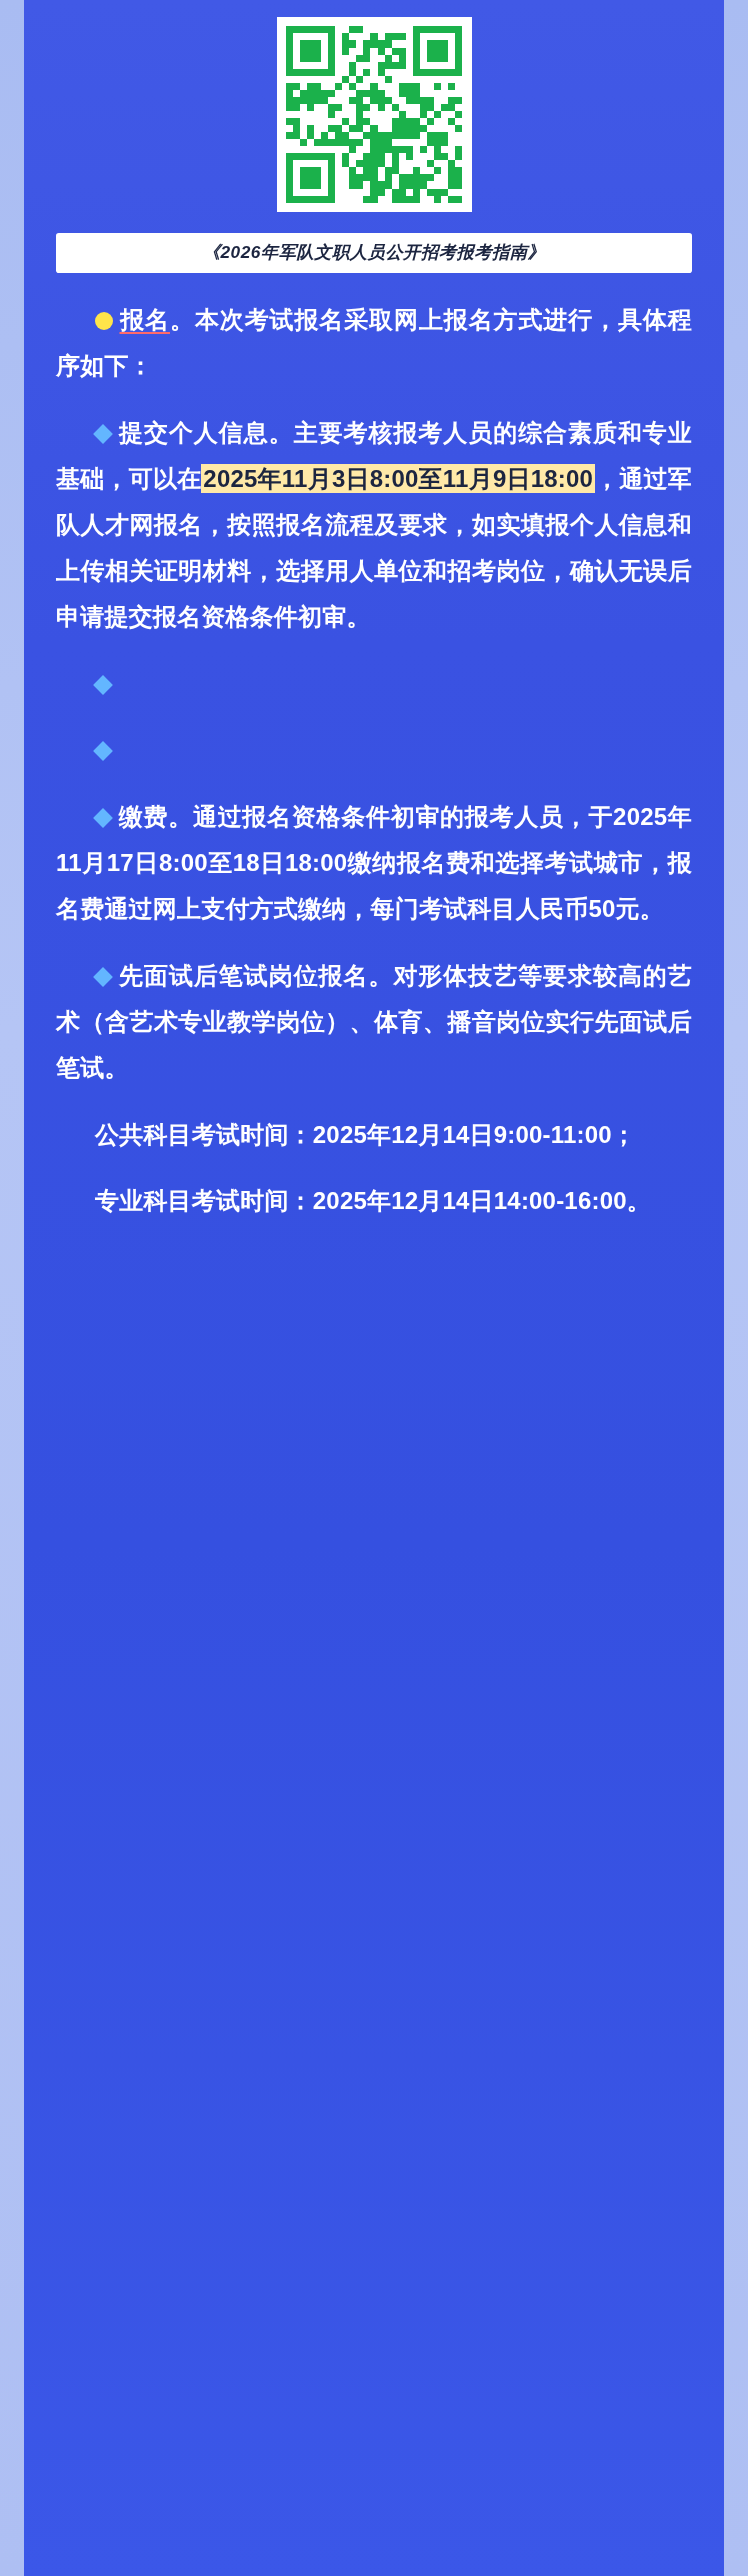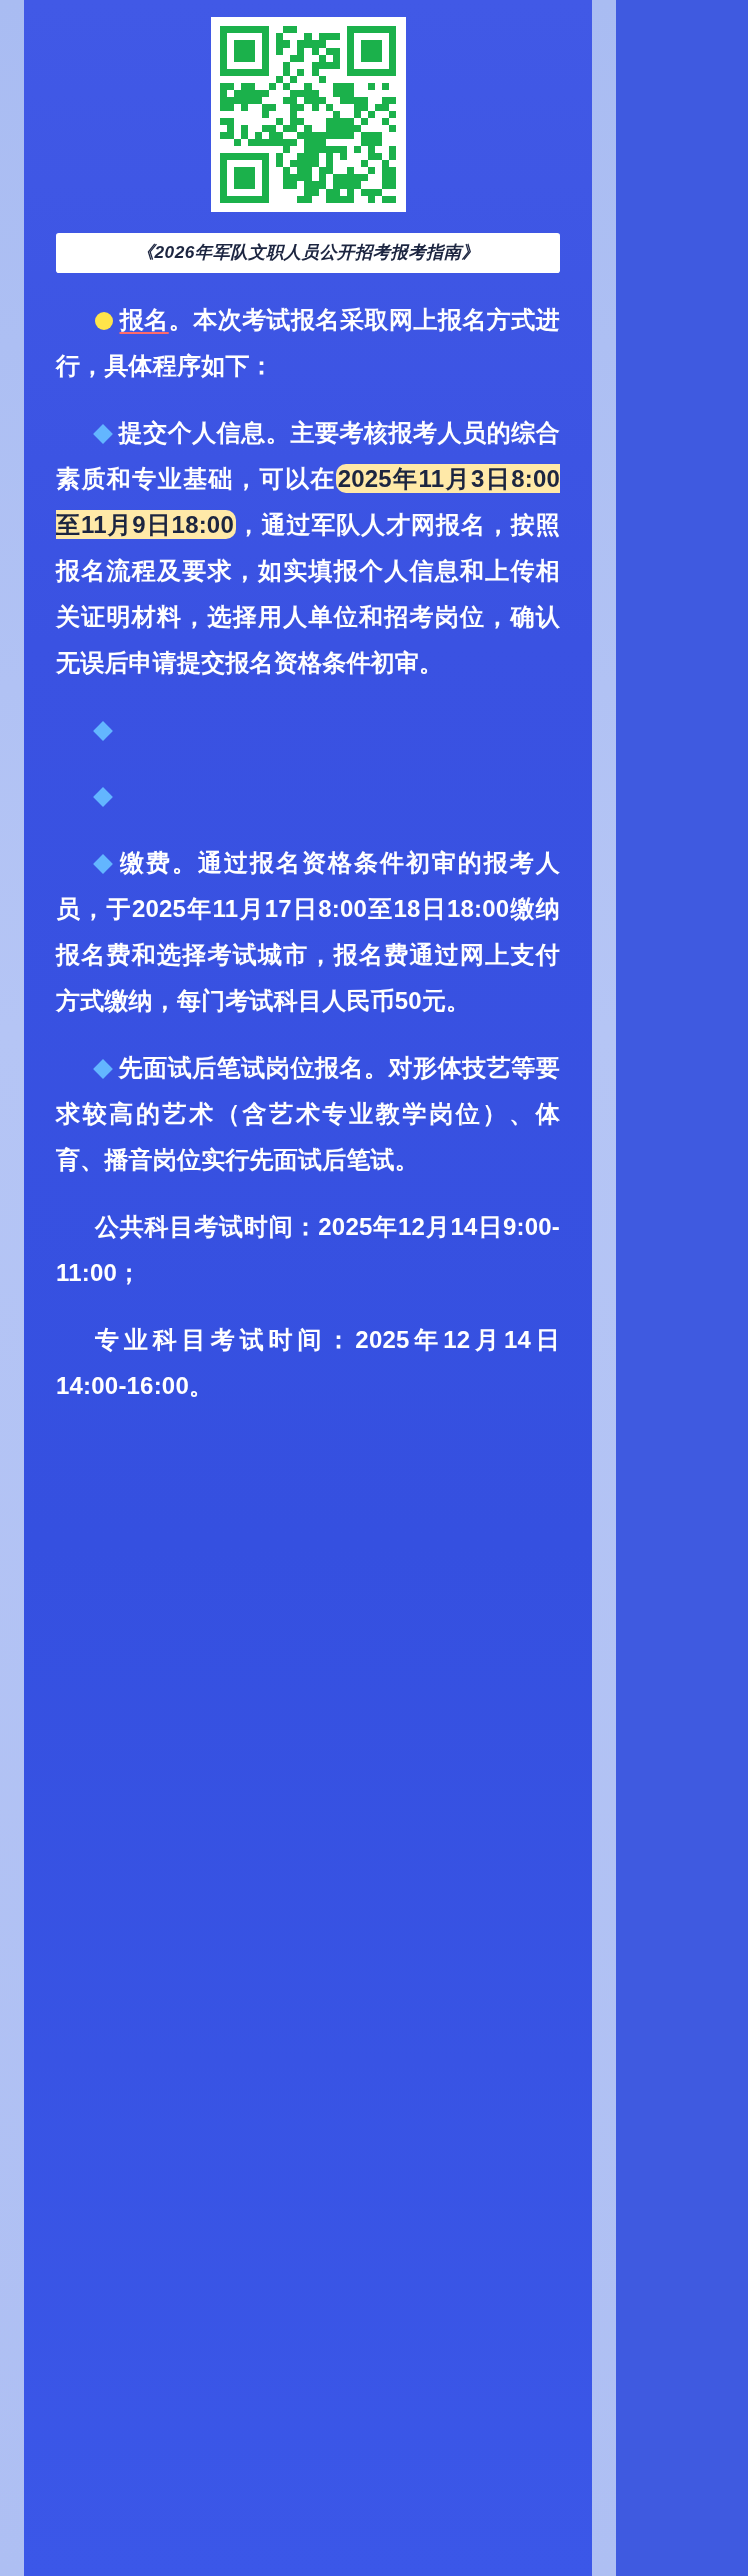--- a/index.html
+++ b/index.html
@@ -6,21 +6,21 @@
     margin: 0;
     padding: 0;
   }
   body {
     width: 748px;
     background: #3f5ae0;
     font-family: "Liberation Sans", sans-serif;
   }
   .page {
     position: relative;
-    width: 616px;
+    width: 748px;
     min-height: 2576px;
     background: linear-gradient(180deg, #4159e6 0%, #3a52e2 25%, #3550e0 60%, #3b57e8 100%);
     box-sizing: border-box;
     padding: 0;
     overflow: hidden;
   }
   .side-bar {
     position: absolute;
     top: 0;
     bottom: 0;
@@ -122,21 +122,21 @@
   .underline-wavy {
     text-decoration: underline;
     text-decoration-color: #ff6a6a;
     text-decoration-thickness: 1.9px;
     text-underline-offset: 3.7px;
   }
   .hl {
     background: #ffe9a8;
     color: #1c2540;
     padding: 0.9px 1.9px;
-    border-radius: 10px;
+    border-radius: 0;
     font-weight: bold;
   }
 </style>
 </head>
 <body>
 
 <div class="page">
 
   <div class="side-bar left"></div>
   <div class="side-bar right"></div>

